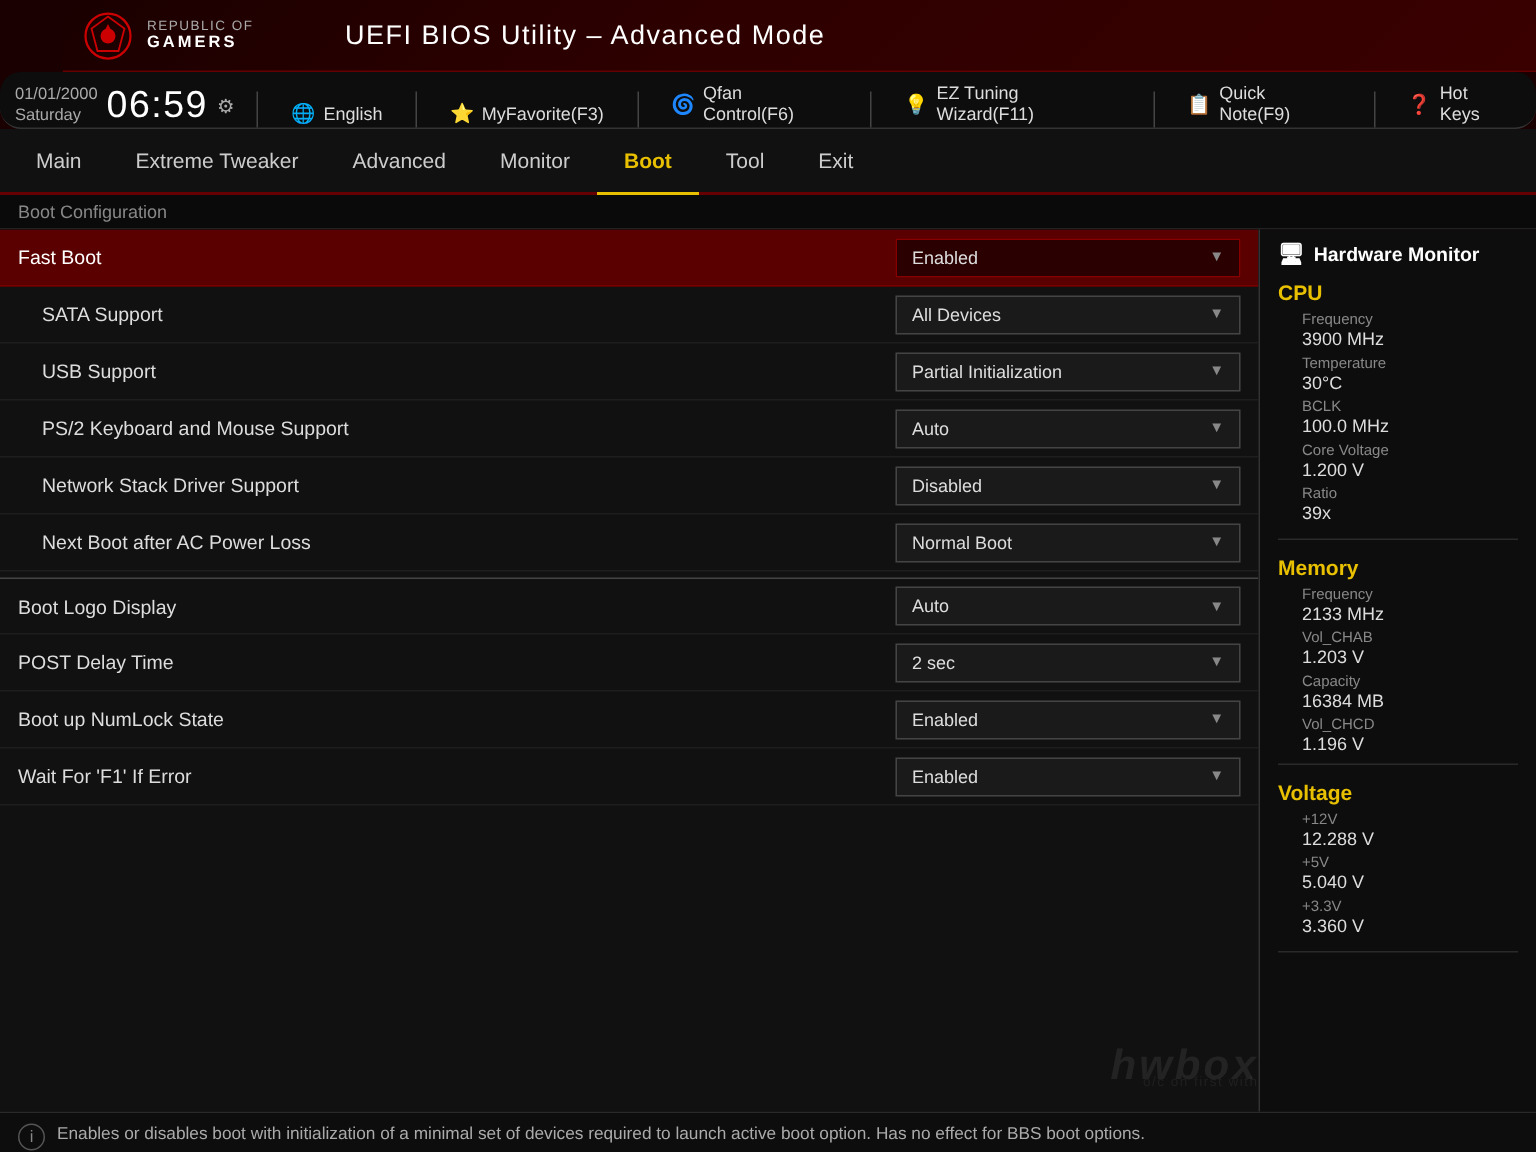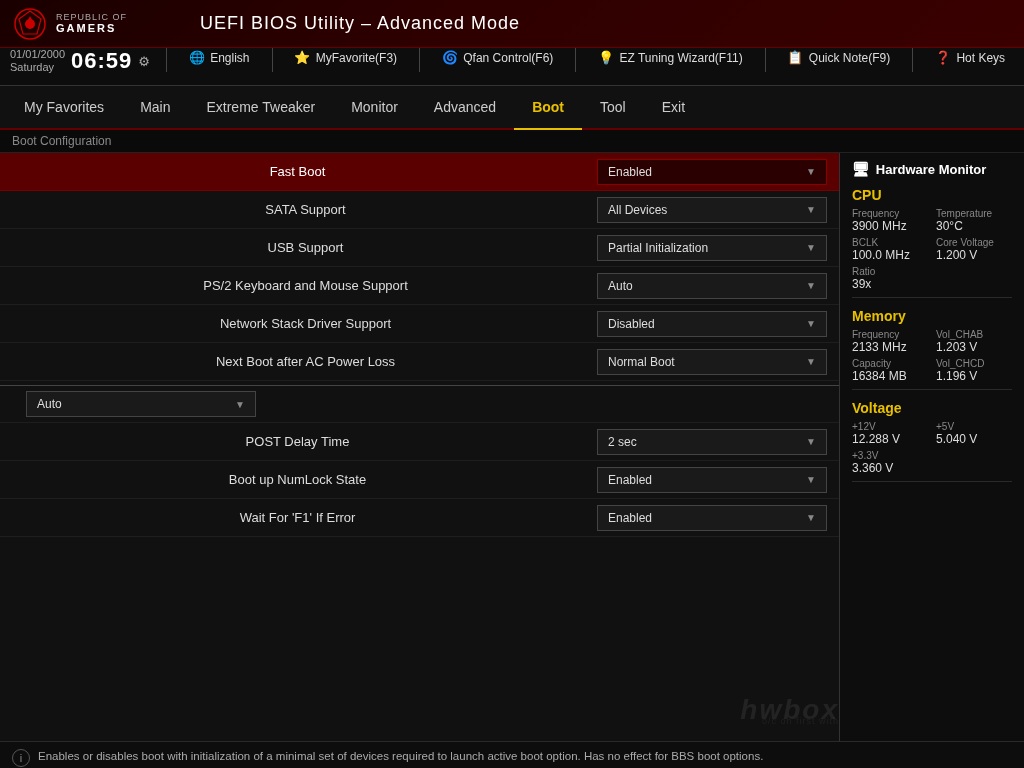--- a/index.html
+++ b/index.html
@@ -13,21 +13,22 @@
     }
 
     
     .header {
       background: linear-gradient(135deg, #1a0000 0%, #2d0000 40%, #3a0000 100%);
       border-bottom: 1px solid #600;
       display: flex;
       align-items: center;
       height: 48px;
       padding: 0 12px;
-      gap: 28px;
+      gap: 16px;
+      margin-left: 42px;
     }
     .logo-area {
       display: flex;
       align-items: center;
       gap: 8px;
       min-width: 160px;
     }
     .logo-text {
       display: flex;
       flex-direction: column;
@@ -56,40 +57,41 @@
       color: #fff;
       font-weight: 300;
       letter-spacing: 1px;
     }
 
     
     .toolbar {
       background: #0d0d0d;
       height: 38px;
       display: flex;
-      align-items: flex-start;
+      align-items: flex-end;
       padding: 0 10px;
       gap: 16px;
       border-bottom: 1px solid #333;
+      border-radius: 14px;
     }
     .toolbar-left {
       display: flex;
       align-items: center;
       gap: 6px;
       min-width: 120px;
     }
     .datetime {
       font-size: 11px;
       color: #aaa;
       line-height: 1.2;
     }
     .time-display {
-      font-size: 22px;
+      font-size: 25px;
       color: #fff;
-      font-weight: bold;
+      font-weight: normal;
       letter-spacing: 1px;
     }
     .gear-icon {
       font-size: 13px;
       color: #aaa;
       cursor: pointer;
     }
     .toolbar-divider {
       width: 1px;
       height: 24px;
@@ -156,21 +158,20 @@
     }
 
     
     .setting-row {
       display: flex;
       align-items: center;
       padding: 0 12px;
       min-height: 38px;
       border-bottom: 1px solid #1e1e1e;
       cursor: pointer;
-      text-align: center;
     }
     .setting-row.highlighted {
       background: #5a0000;
       border-bottom: 1px solid #7a0000;
     }
     .setting-row.sub {
       padding-left: 28px;
     }
     .setting-row.separator {
       border-top: 1px solid #444;
@@ -230,23 +231,24 @@
     }
     .sidebar-title-icon { font-size: 14px; }
     .section-title {
       font-size: 14px;
       color: #e8c000;
       font-weight: 600;
       margin: 10px 0 5px 0;
     }
     .stat-grid {
       display: grid;
-      grid-template-columns: 1fr 1fr;
+      grid-template-columns: 1fr;
       gap: 4px 8px;
       margin-bottom: 4px;
+      margin-left: 16px;
     }
     .stat-item {}
     .stat-label {
       font-size: 10px;
       color: #888;
       display: block;
     }
     .stat-value {
       font-size: 12px;
       color: #ddd;
@@ -376,33 +378,30 @@
   </div>
   <div class="toolbar-divider"></div>
   <div class="toolbar-item">
     <span class="icon">❓</span>
     <span>Hot Keys</span>
   </div>
 </div>
 
 <div class="nav-bar">
   <div class="nav-item">
-    <span>My Favorites</span>
-  </div>
-  <div class="nav-item">
     <span>Main</span>
   </div>
   <div class="nav-item">
     <span>Extreme Tweaker</span>
   </div>
   <div class="nav-item">
+    <span>Advanced</span>
+  </div>
+  <div class="nav-item">
     <span>Monitor</span>
-  </div>
-  <div class="nav-item">
-    <span>Advanced</span>
   </div>
   <div class="nav-item active">
     <span>Boot</span>
   </div>
   <div class="nav-item">
     <span>Tool</span>
   </div>
   <div class="nav-item">
     <span>Exit</span>
   </div>
@@ -464,20 +463,21 @@
         <div class="setting-row sub">
           <span class="setting-label">Next Boot after AC Power Loss</span>
           <div class="setting-value">
             <div class="dropdown">
               <span>Normal Boot</span>
               <span class="dropdown-arrow">▼</span>
             </div>
           </div>
         </div>
         <div class="setting-row separator">
+          <span class="setting-label">Boot Logo Display</span>
           <div class="setting-value">
             <div class="dropdown">
               <span>Auto</span>
               <span class="dropdown-arrow">▼</span>
             </div>
           </div>
         </div>
         <div class="setting-row">
           <span class="setting-label">POST Delay Time</span>
           <div class="setting-value">

